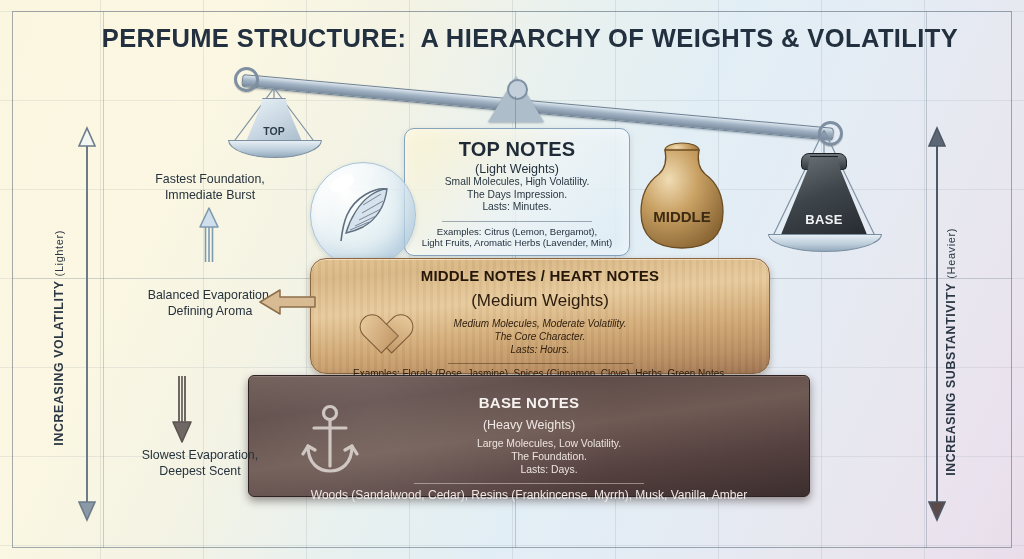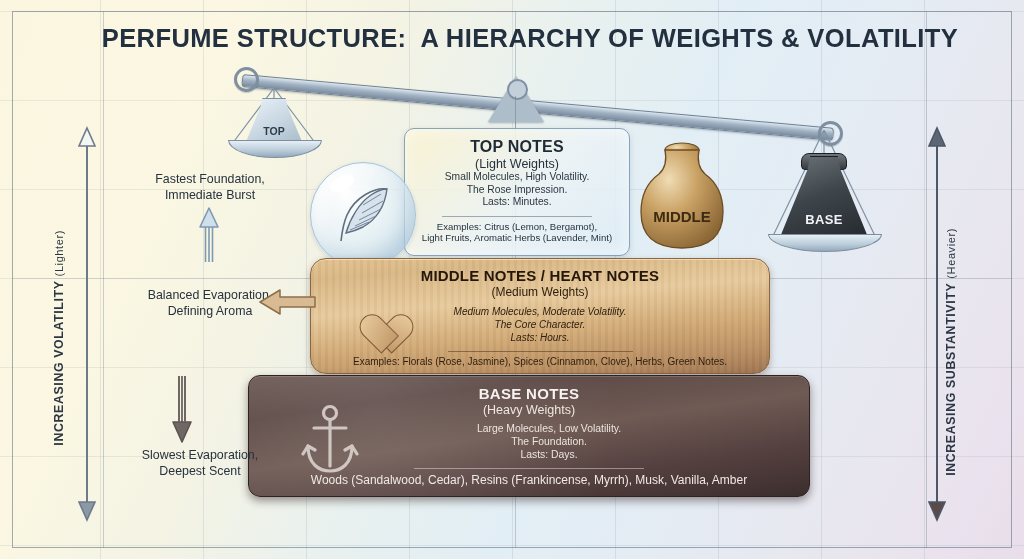--- a/index.html
+++ b/index.html
@@ -124,67 +124,67 @@
   .tier-ex{text-align:center;}
 
   
   #tier-top{
     left:404px;top:128px;width:226px;height:128px;
     background:linear-gradient(135deg, rgba(251,243,206,.82), rgba(236,243,246,.80) 55%, rgba(221,236,246,.86));
     border:1.6px solid #86a4bd;border-radius:10px;
     box-shadow:0 2px 6px rgba(80,100,120,.18), inset 0 0 18px rgba(255,255,255,.55);
     padding:9px 8px 0;
   }
-  #tier-top .tier-title{font-size:16px;color:#1e2a36;letter-spacing:.2px;}
+  #tier-top .tier-title{font-size:20px;color:#1e2a36;letter-spacing:.2px;}
   #tier-top .tier-sub{font-size:12.5px;color:#24313d;margin-top:1px;}
   #tier-top .tier-lines{font-size:10.3px;color:#2a3742;line-height:12.6px;margin-top:0;}
   #tier-top .tier-div{width:150px;background:rgba(60,80,100,.45);margin-top:7px;}
   #tier-top .tier-ex{font-size:9.6px;color:#263340;line-height:11.6px;}
 
   
   #tier-middle{
     left:310px;top:258px;width:460px;height:116px;
     border-radius:16px;
     background:
       repeating-linear-gradient(90deg, rgba(120,80,40,.055) 0 3px, rgba(255,230,190,.05) 3px 7px),
       linear-gradient(175deg,#e2c291 0%,#d9b887 14%,#e7cb9e 38%,#d2ab78 62%,#b98f63 84%,#9d7352 100%);
     border:1.6px solid #8a6642;
     box-shadow:0 3px 7px rgba(80,55,30,.35), inset 0 1px 0 rgba(255,240,215,.6);
     padding-top:8px;
   }
   #tier-middle .tier-title{font-size:15px;color:#241609;letter-spacing:.2px;}
-  #tier-middle .tier-sub{font-size:12px;color:#2c1c0c;margin-top:1px;}
+  #tier-middle .tier-sub{font-size:17px;color:#2c1c0c;margin-top:7px;}
   #tier-middle .tier-lines{font-size:10px;color:#30200f;line-height:13px;margin-top:6px;font-style:italic;}
   #tier-middle .tier-div{width:185px;background:rgba(70,45,20,.5);margin-top:7px;}
   #tier-middle .tier-ex{font-size:10px;color:#2e1e0d;}
   .heart{
     position:absolute;left:40px;top:36px;width:46px;height:42px;
   }
   .heart:before,.heart:after{
     content:"";position:absolute;top:3px;width:23px;height:36px;
     background:linear-gradient(160deg,#e9cb9d,#c79f६f);
     background:linear-gradient(160deg,#e9cb9d,#c49a6a);
     border:1.6px solid #7d5a38;border-radius:23px 23px 0 0;
   }
   .heart:before{left:23px;transform:rotate(45deg);transform-origin:0 100%;}
   .heart:after{left:23px;transform:rotate(-45deg);transform-origin:100% 100%;}
 
   
   #tier-base{
     left:248px;top:375px;width:562px;height:122px;
-    border-radius:12px;
+    border-radius:6px;
     background:
       radial-gradient(circle at 22% 30%, rgba(255,255,255,.10), transparent 55%),
       linear-gradient(172deg,#6d5a55 0%,#5d4a47 22%,#6f5a54 48%,#54403f 74%,#3c2e2e 100%);
     border:1.4px solid #2e2322;
     box-shadow:0 4px 9px rgba(40,25,25,.45), inset 0 1px 0 rgba(255,240,235,.18);
-    padding-top:9px;
+    padding-top:18px;
   }
   #tier-base .tier-title{font-size:15px;color:#f6f2ef;letter-spacing:.3px;}
-  #tier-base .tier-sub{font-size:12.5px;color:#eee7e3;margin-top:1px;}
+  #tier-base .tier-sub{font-size:12.5px;color:#eee7e3;margin-top:7px;}
   #tier-base .tier-lines{font-size:10.4px;color:#ece4e0;line-height:13px;margin-top:5px;margin-left:40px;}
   #tier-base .tier-div{width:230px;background:rgba(245,235,230,.45);margin-top:7px;}
   #tier-base .tier-ex{font-size:12px;color:#efe8e4;}
   .anchor{position:absolute;left:52px;top:28px;width:58px;height:72px;opacity:.92;}
 
   
   .bubble{
     position:absolute;left:310px;top:162px;width:104px;height:104px;border-radius:50%;
     background:radial-gradient(circle at 34% 30%, rgba(255,255,255,.95), rgba(226,240,249,.72) 48%, rgba(188,214,233,.55) 78%, rgba(160,192,216,.5) 100%);
     border:1.4px solid #a7c3d8;
@@ -272,21 +272,21 @@
     <ellipse cx="48" cy="10" rx="17" ry="7" fill="url(#brass)" stroke="#6d4e24" stroke-width="1.2"></ellipse>
     <path d="M31 10 q3 16 -6 24 q-18 13 -18 38 q0 36 41 36 q41 0 41 -36 q0 -25 -18 -38 q-9 -8 -6 -24 Z" fill="url(#brass)" stroke="#6d4e24" stroke-width="1.3"></path>
     <text x="48" y="82" text-anchor="middle" font-family="Liberation Sans, sans-serif" font-size="15" font-weight="bold" fill="#3d2a12">MIDDLE</text>
   </svg>
 
   <div class="tier" id="tier-top">
     <div class="tier-title">TOP NOTES</div>
     <div class="tier-sub">(Light Weights)</div>
     <div class="tier-lines">
       <div>Small Molecules, High Volatility.</div>
-      <div>The Rose Impression.</div>
+      <div>The Days Impression.</div>
       <div>Lasts: Minutes.</div>
     </div>
     <div class="tier-div"></div>
     <div class="tier-ex">
       <div>Examples: Citrus (Lemon, Bergamot),</div>
       <div>Light Fruits, Aromatic Herbs (Lavender, Mint)</div>
     </div>
   </div>
 
   <div class="bubble">

